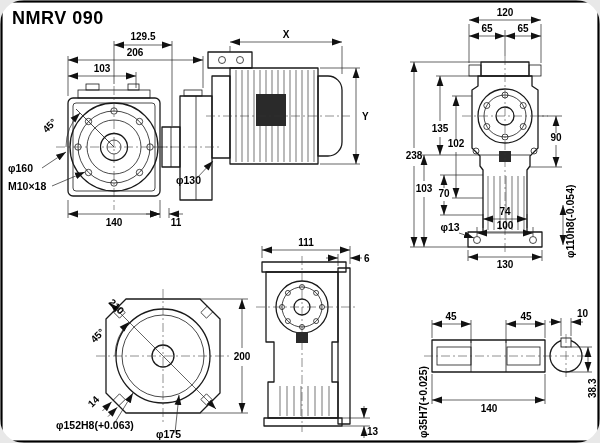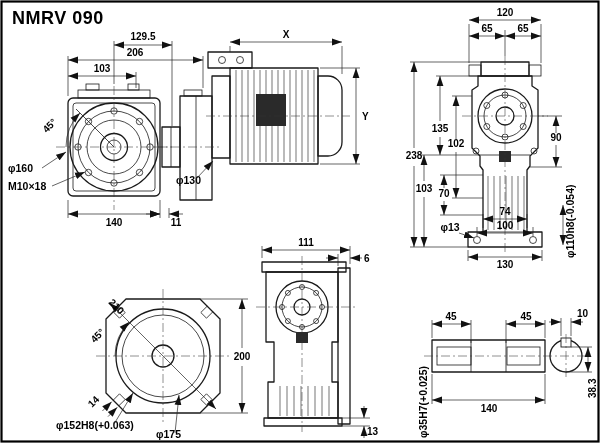--- a/index.html
+++ b/index.html
@@ -1,17 +1,17 @@
 <!DOCTYPE html>
 <html><head>
 <meta charset="utf-8">
 <style>
   html,body{margin:0;padding:0;background:#e8e8e8;}
   .sheet{position:relative;width:600px;height:443px;background:#fff;overflow:hidden;
-         font-family:"Liberation Sans",sans-serif;}
+         font-family:"Liberation Sans",sans-serif;border-radius:24px;}
   .title{position:absolute;left:12px;top:8px;font-size:18px;font-weight:bold;color:#000;
          letter-spacing:.5px;z-index:2;}
   svg{position:absolute;left:0;top:0;}
   .ol{fill:none;stroke:#1a1a1a;stroke-width:1.3;stroke-linejoin:round;}
   .o2{fill:none;stroke:#1a1a1a;stroke-width:0.8;}
   .fin{fill:none;stroke:#1a1a1a;stroke-width:0.6;}
   .dm{fill:none;stroke:#222;stroke-width:0.7;}
   .cl{fill:none;stroke:#333;stroke-width:0.55;stroke-dasharray:9 3 2 3;}
   .dark{fill:#2a2a2a;stroke:none;}
   text{font-family:"Liberation Sans",sans-serif;font-size:10px;font-weight:bold;fill:#000;text-anchor:middle;}

